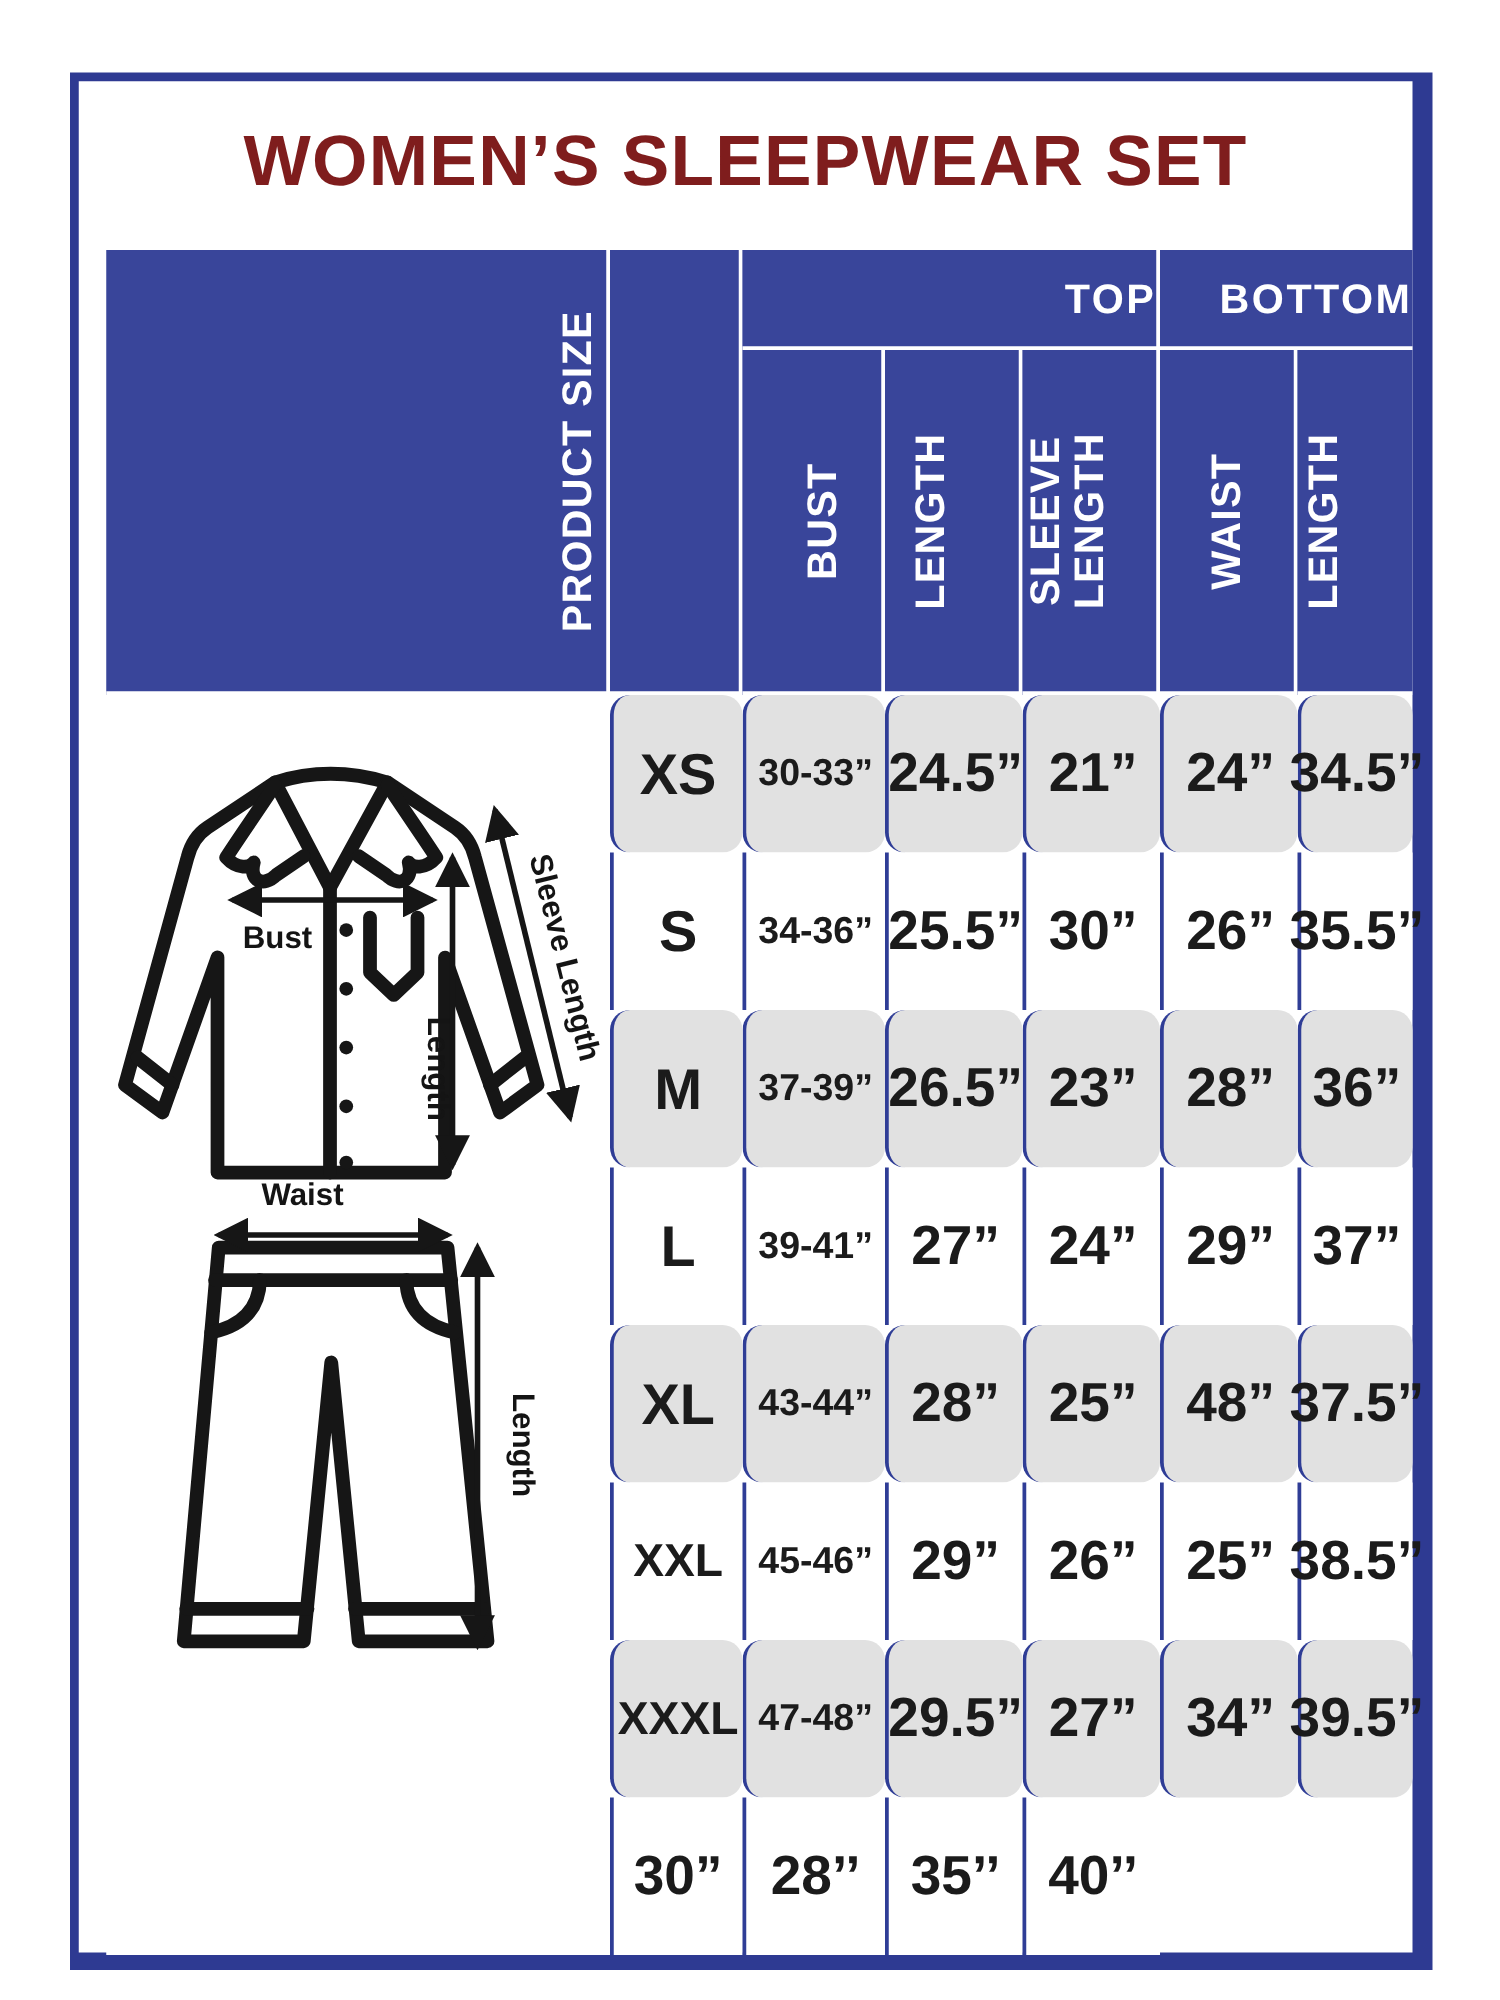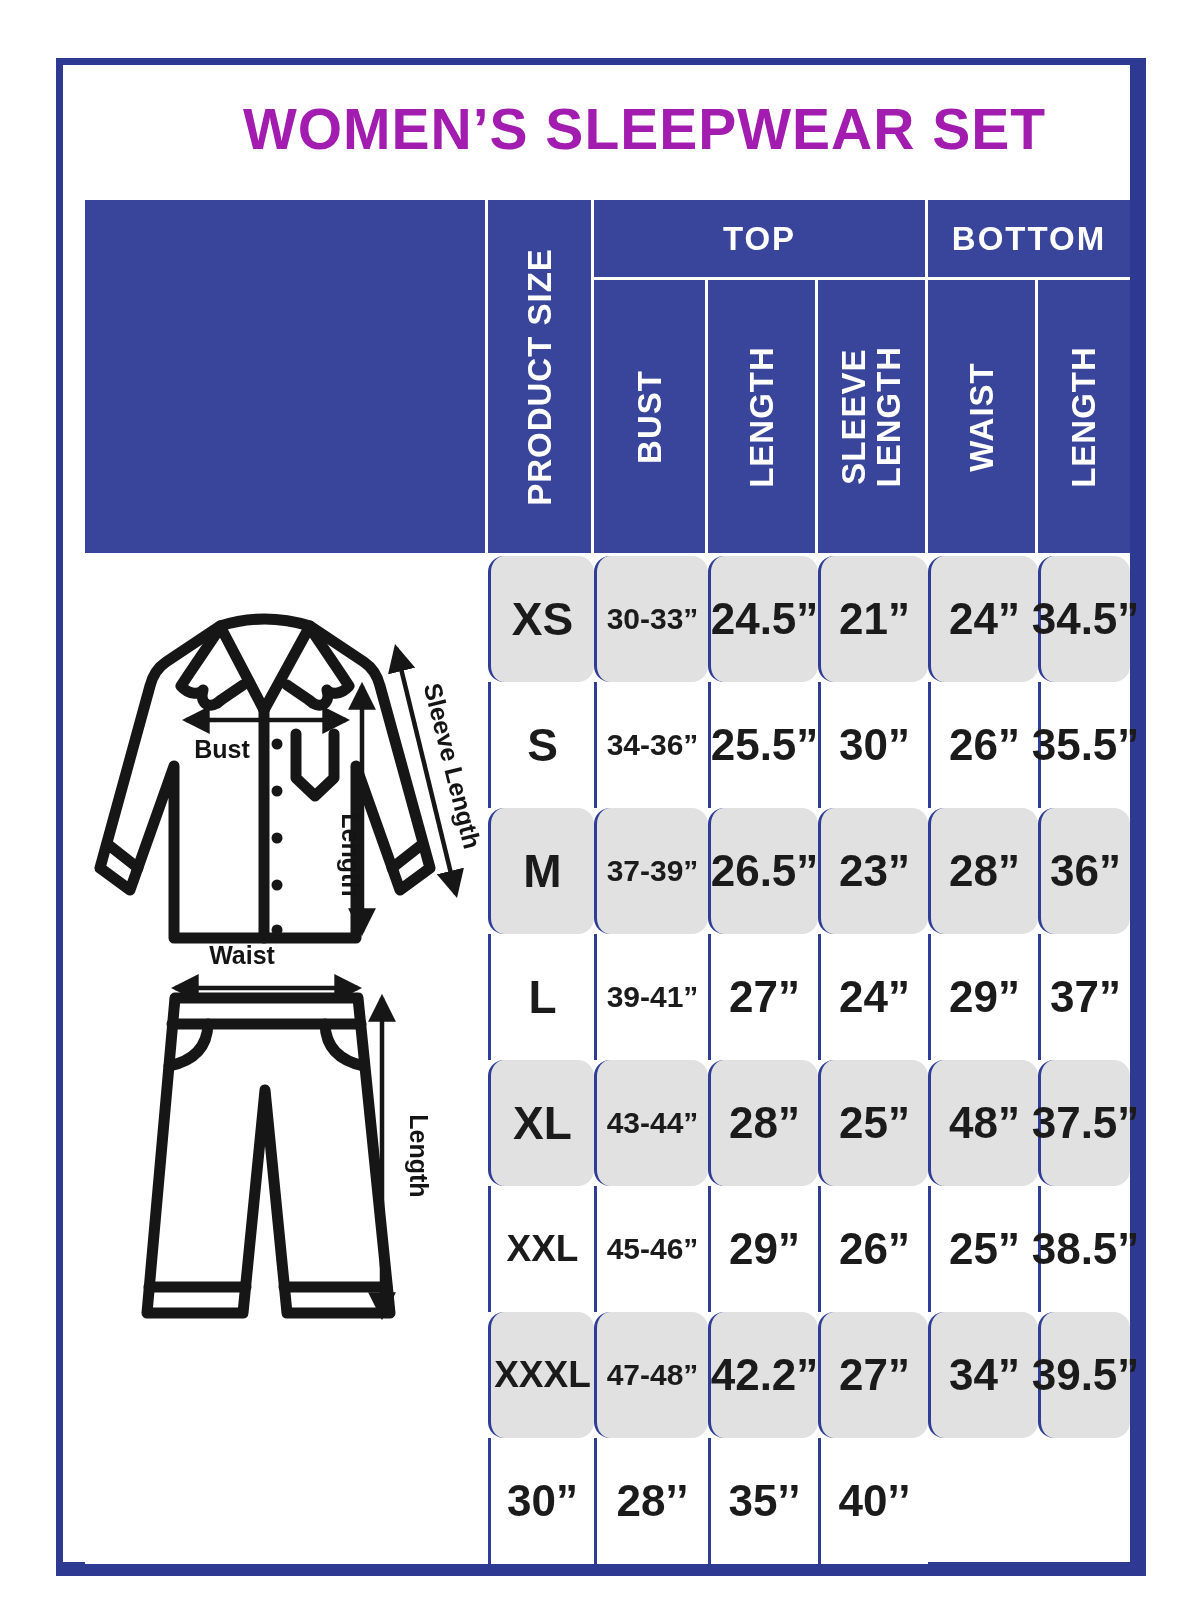--- a/index.html
+++ b/index.html
@@ -15,31 +15,31 @@
     font-family:"Liberation Sans", sans-serif;color:var(--ink);
     overflow:hidden;
   }
   .frame{
     position:absolute;left:56px;top:58px;width:1090px;height:1518px;
     border:7px solid var(--frame);border-right-width:16px;border-bottom-width:14px;
     box-sizing:border-box;
   }
   .title{
     position:absolute;left:63px;top:96px;width:1067px;text-align:center;
-    font-size:57px;font-weight:800;letter-spacing:1px;color:#a21caf;padding-left:48px;
+    font-size:57px;font-weight:800;letter-spacing:1px;color:#7f1d1d;
   }
   
   .header-grid{
     position:absolute;left:85px;top:200px;width:1045px;height:356px;
     display:grid;
     grid-template-columns:403px 106px 114px 110px 110px 110px 92px;
     grid-template-rows:80px 276px;
   }
   .hcell{
-    background:var(--blue);display:flex;align-items:center;justify-content:center;
+    background:var(--blue);display:flex;align-items:center;justify-content:flex-end;
     color:#fff;font-weight:700;box-sizing:border-box;
   }
   .hcell.corner{grid-column:1;grid-row:1/3;border-right:3px solid #fff;border-bottom:3px solid #fff;}
   .hcell.psize {grid-column:2;grid-row:1/3;border-right:3px solid #fff;border-bottom:3px solid #fff;}
   .hcell.grp-top{grid-column:3/6;grid-row:1;border-right:3px solid #fff;border-bottom:3px solid #fff;}
   .hcell.grp-bottom{grid-column:6/8;grid-row:1;border-bottom:3px solid #fff;}
   .hcell.sub{grid-row:2;border-bottom:3px solid #fff;}
   .hcell.sub.sep{border-right:3px solid #fff;}
   .htext{font-size:33px;letter-spacing:2px;}
   .vtext{
@@ -138,21 +138,21 @@
     <div class="cell gray val col-waist">48”</div>
     <div class="cell gray val col-bottom-length">37.5”</div>
     <div class="cell size small-size">XXL</div>
     <div class="cell val col-bust">45-46”</div>
     <div class="cell val col-top-length">29”</div>
     <div class="cell val col-sleeve-length">26”</div>
     <div class="cell val col-waist">25”</div>
     <div class="cell val col-bottom-length">38.5”</div>
     <div class="cell gray size small-size">XXXL</div>
     <div class="cell gray val col-bust">47-48”</div>
-    <div class="cell gray val col-top-length">42.2”</div>
+    <div class="cell gray val col-top-length">29.5”</div>
     <div class="cell gray val col-sleeve-length">27”</div>
     <div class="cell gray val col-waist">34”</div>
     <div class="cell gray val col-bottom-length">39.5”</div>
     <div class="cell val col-top-length">30”</div>
     <div class="cell val col-sleeve-length">28’’</div>
     <div class="cell val col-waist">35’’</div>
     <div class="cell val col-bottom-length">40’’</div>
   </div>
 
 <svg class="illustration" viewBox="0 0 410 740" xmlns="http://www.w3.org/2000/svg">

